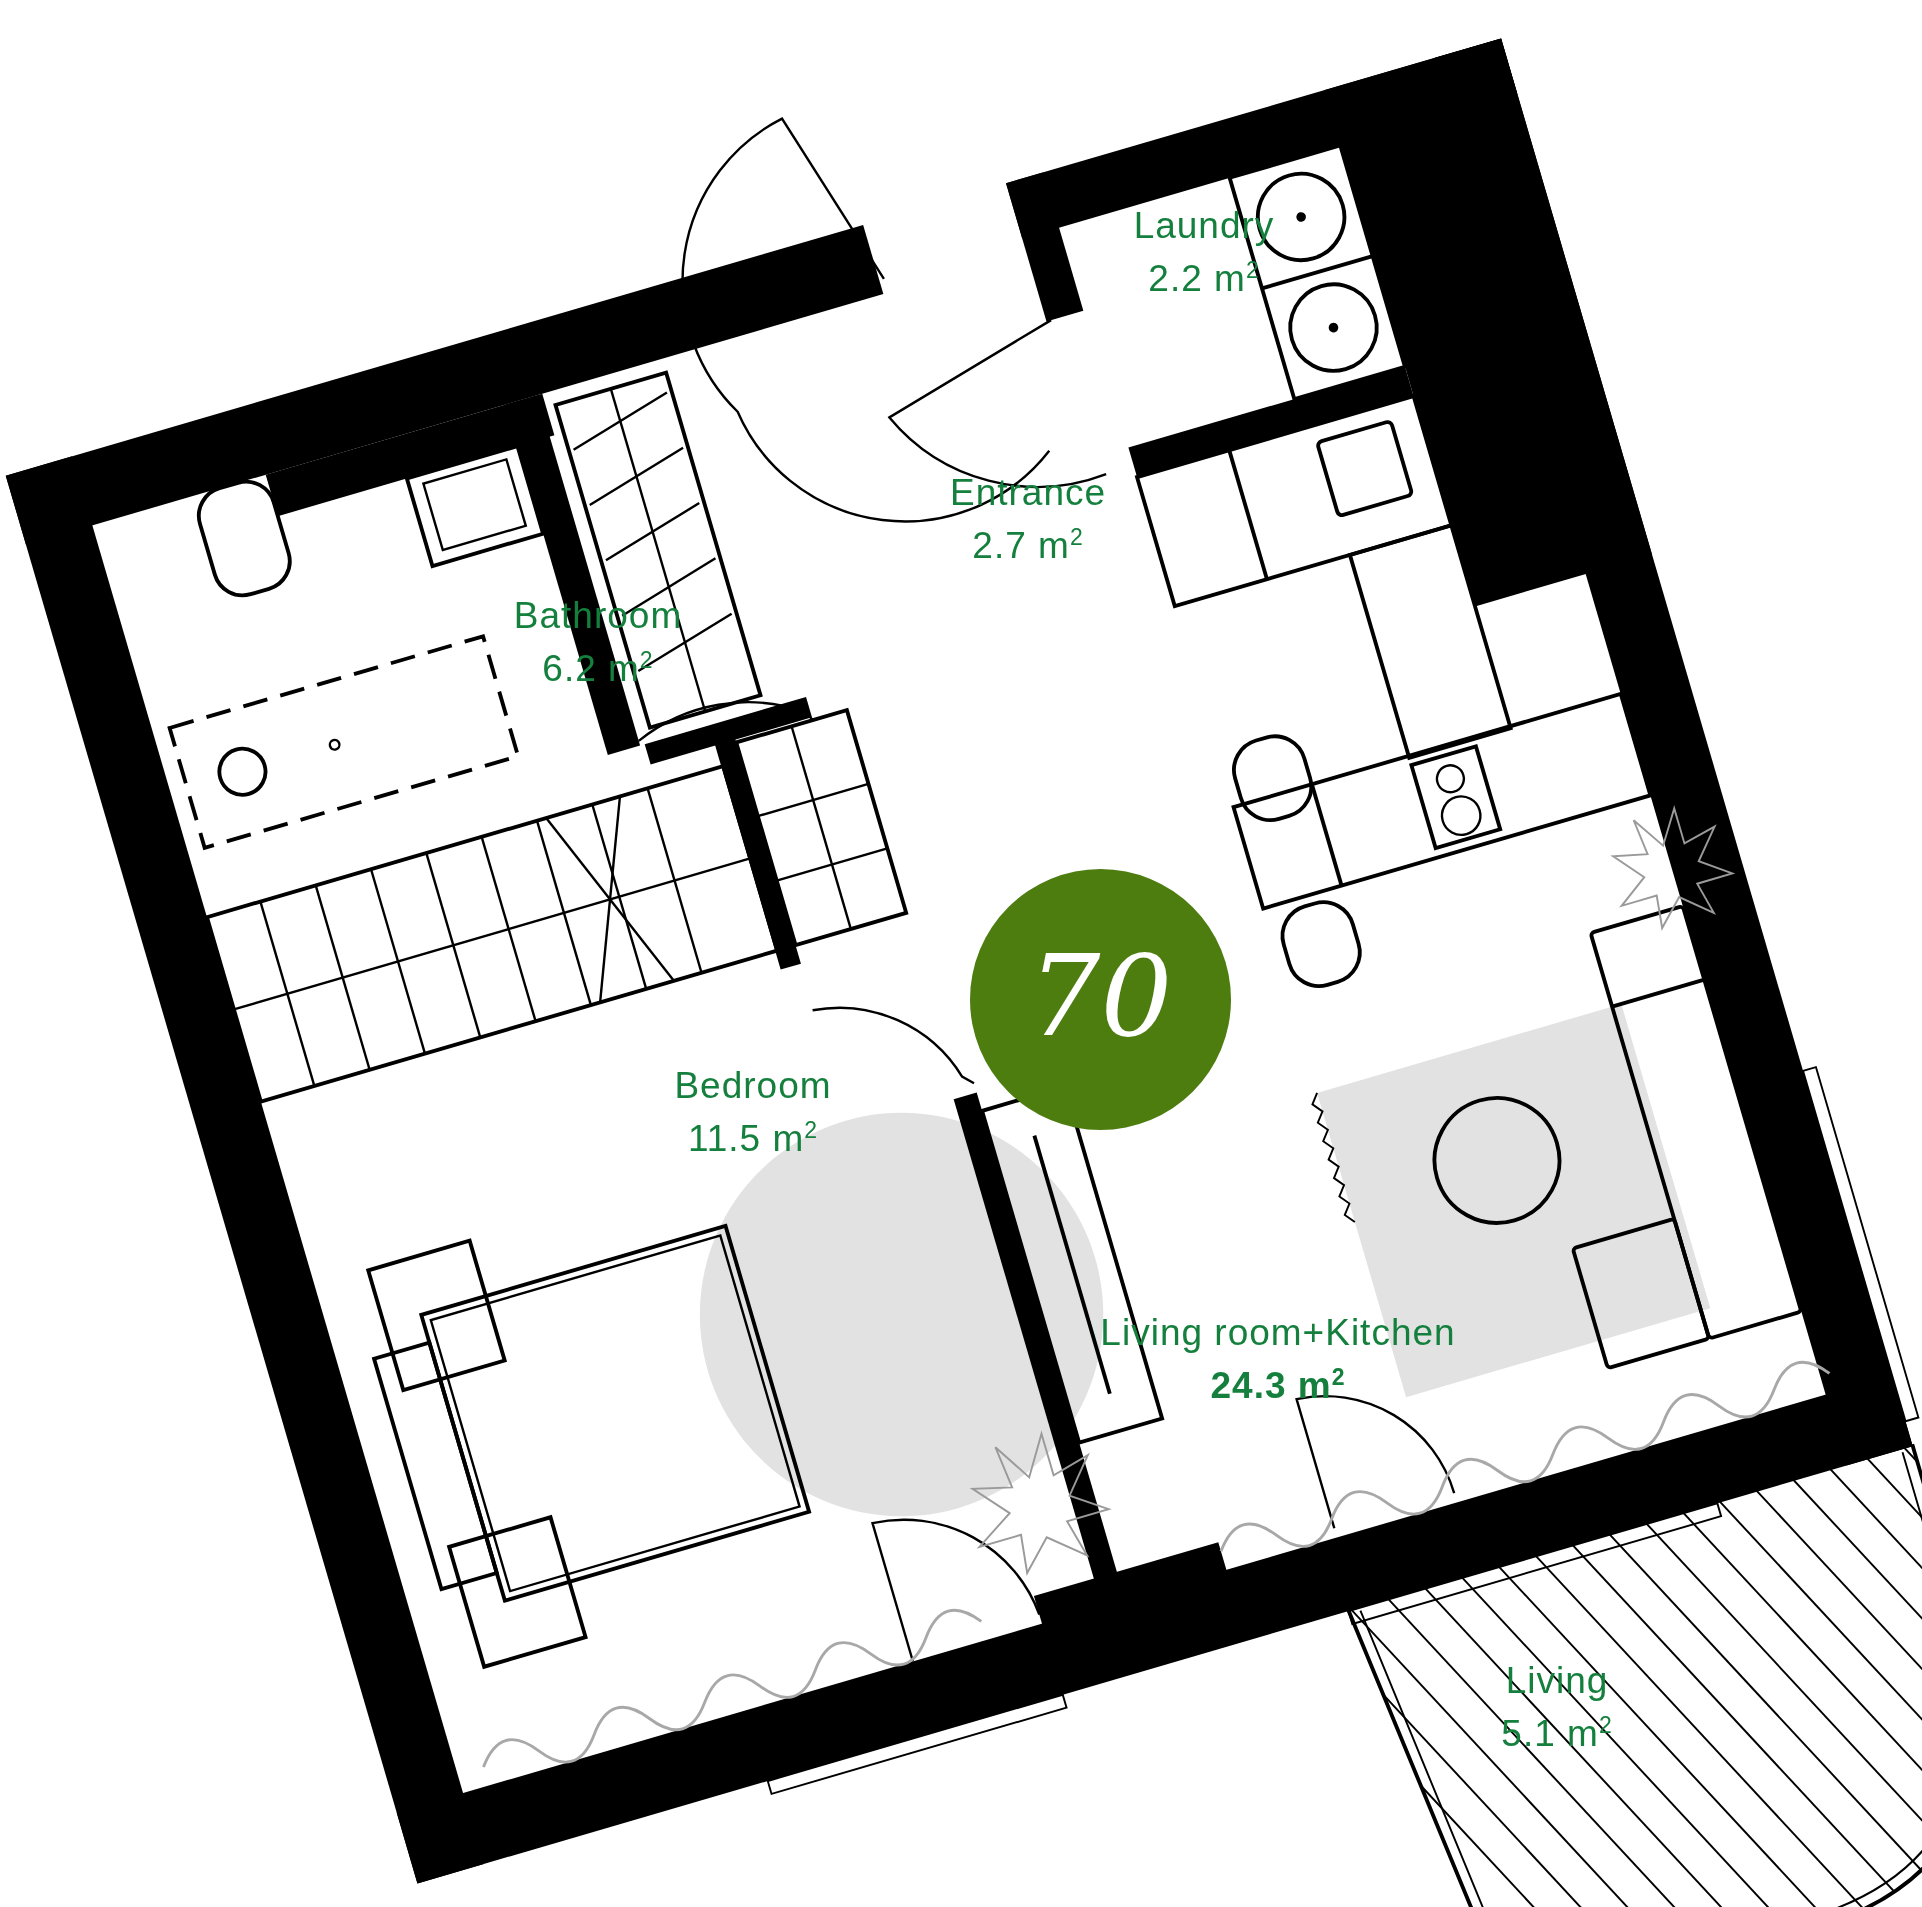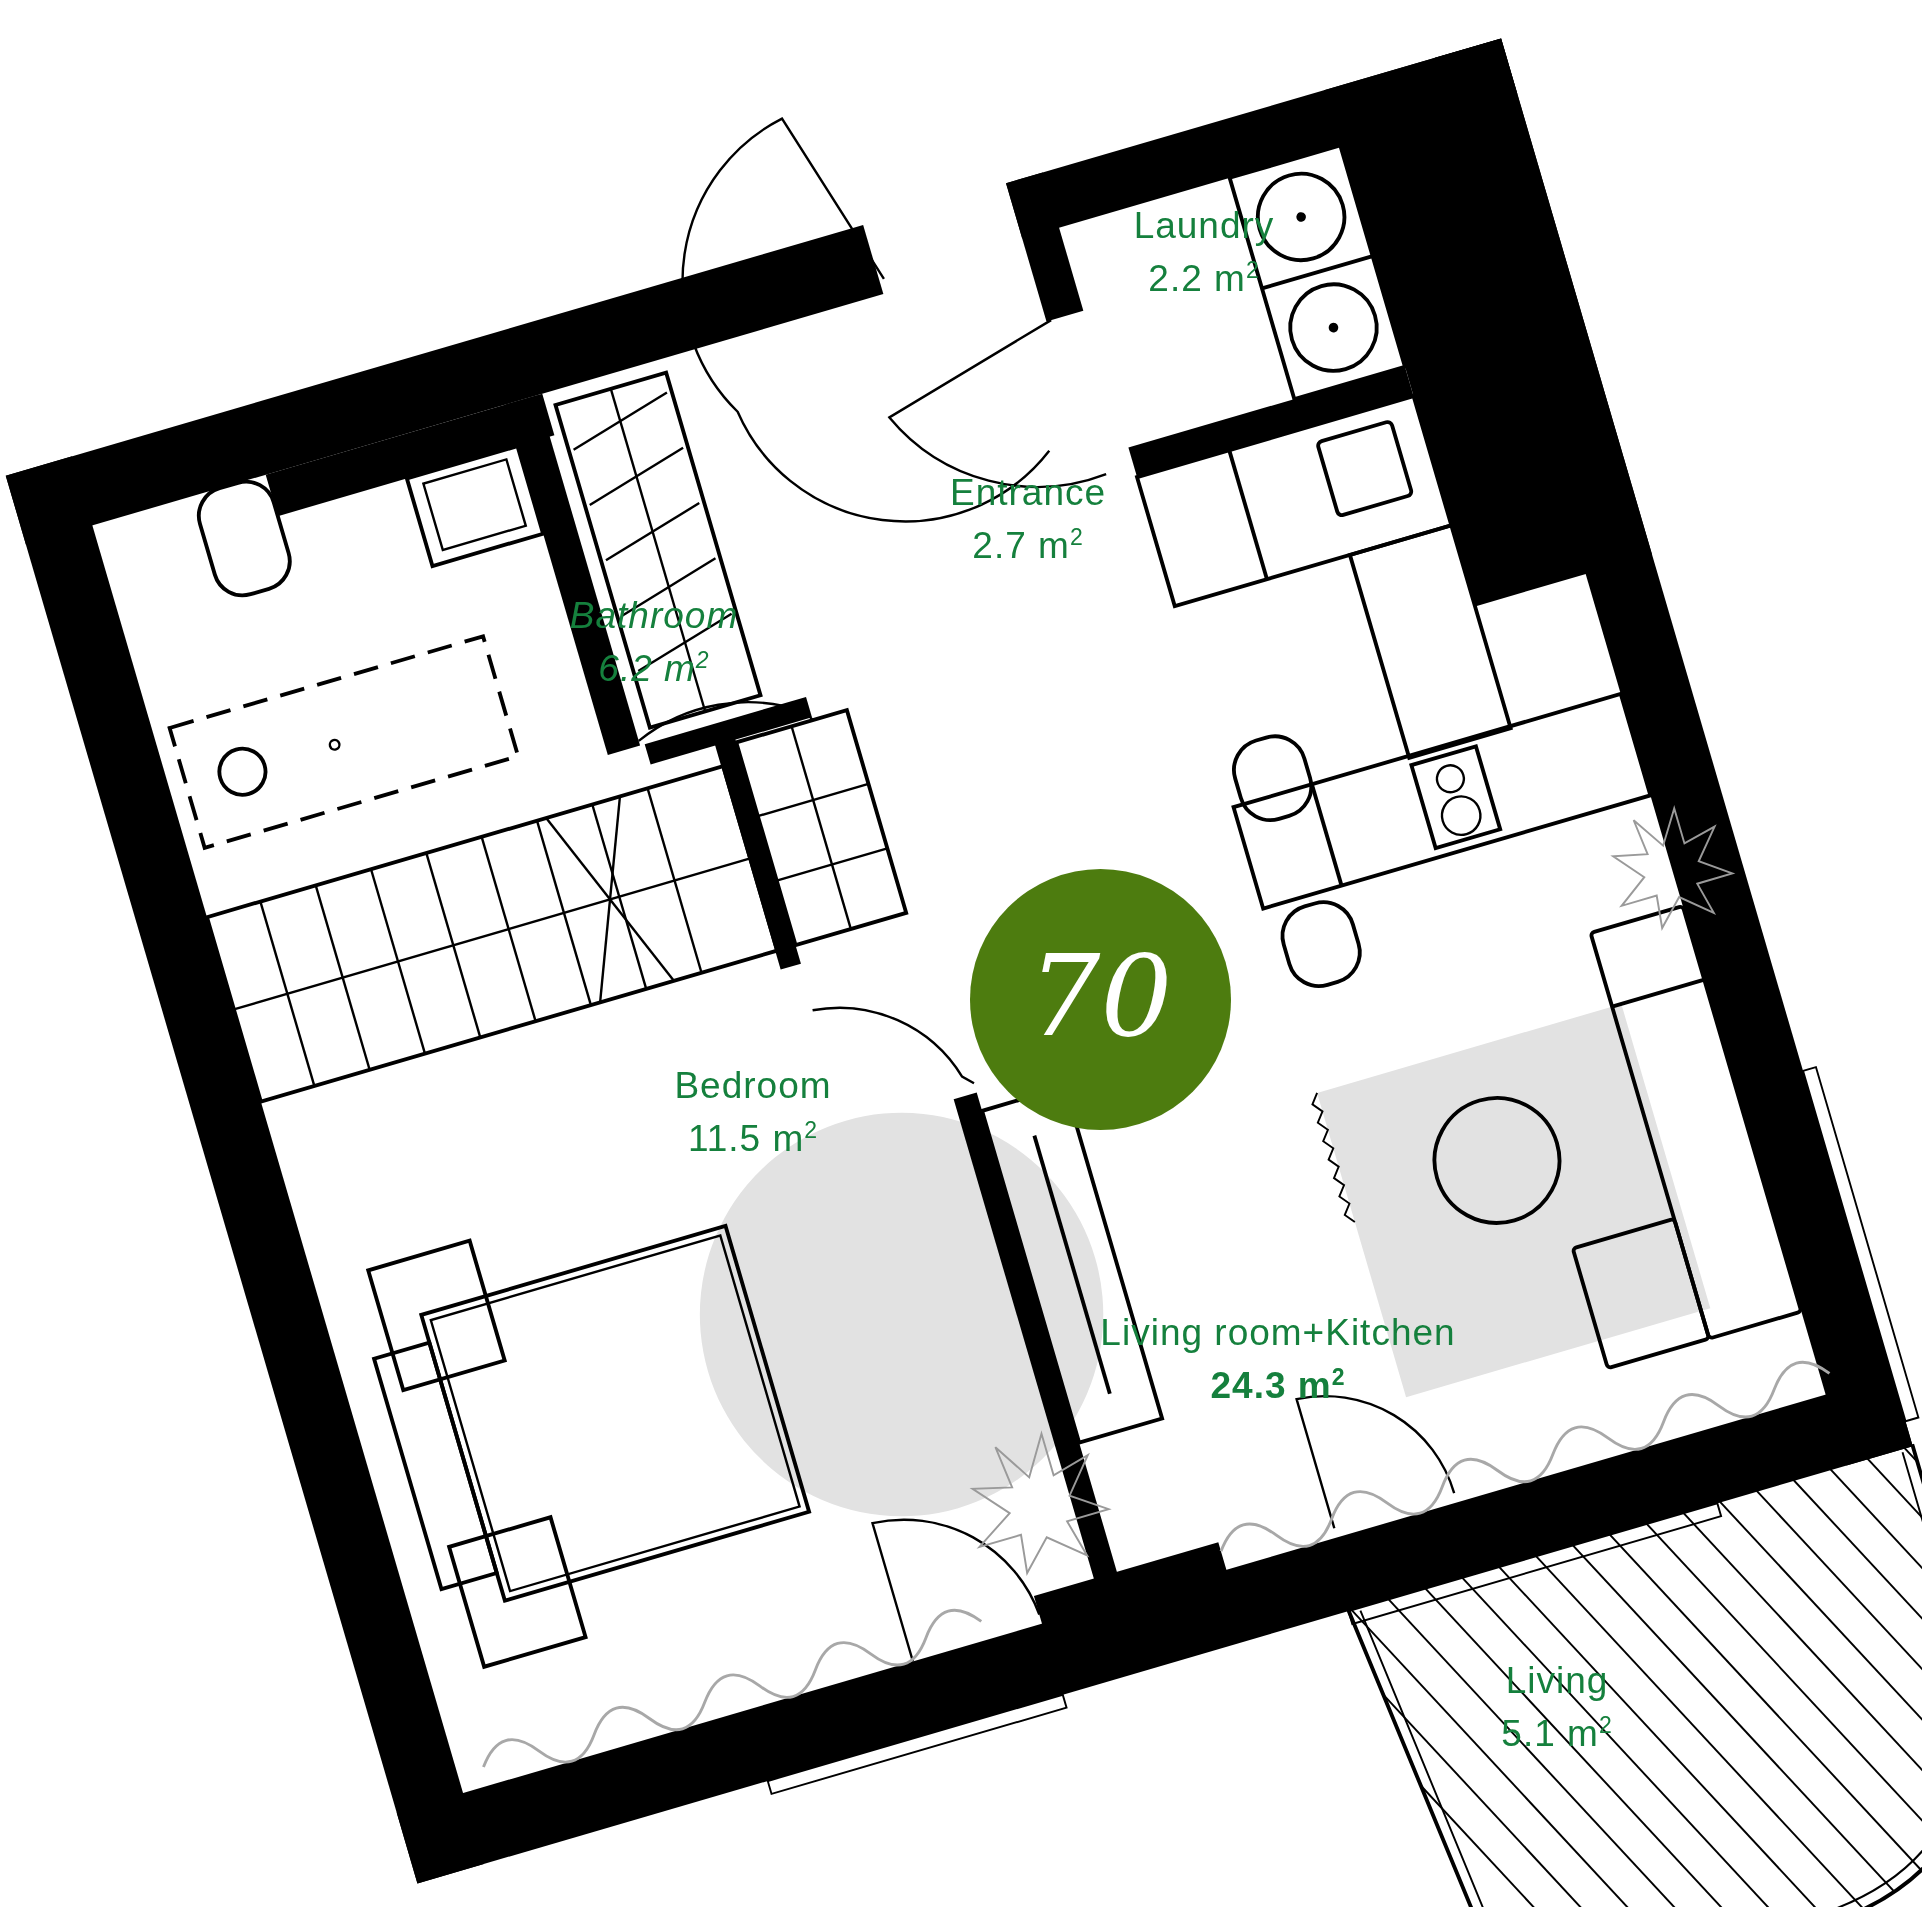--- a/index.html
+++ b/index.html
@@ -218,21 +218,21 @@
 <div class="label" style="left:1204px;top:252px;">
   <div>Laundry</div>
   <div style="margin-top:15.4px;"><span>2.2 m</span><sup>2</sup></div>
 </div>
 
 <div class="label" style="left:992px;top:519px;margin-left:36px;">
   <div>Entrance</div>
   <div style="margin-top:15.4px;"><span>2.7 m</span><sup>2</sup></div>
 </div>
 
-<div class="label" style="left:654px;top:642px;font-style:italic;">
+<div class="label" style="left:598px;top:642px;">
   <div>Bathroom</div>
   <div style="margin-top:15.4px;"><span>6.2 m</span><sup>2</sup></div>
 </div>
 
 <div class="label" style="left:753px;top:1112px;">
   <div>Bedroom</div>
   <div style="margin-top:15.4px;"><span>11.5 m</span><sup>2</sup></div>
 </div>
 
 <div class="label" style="left:1278px;top:1359px;">

